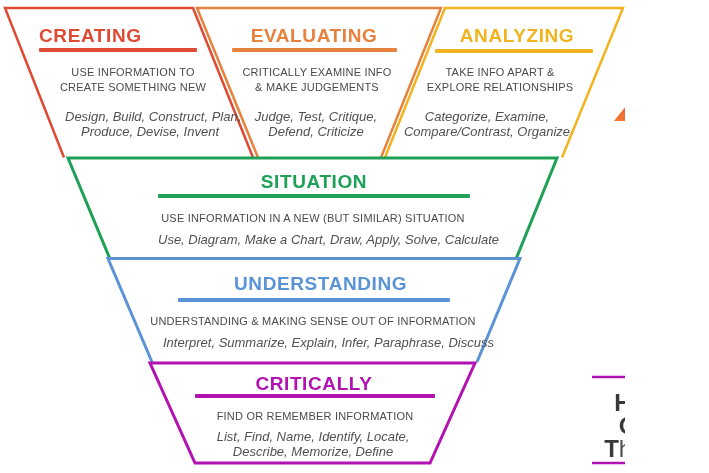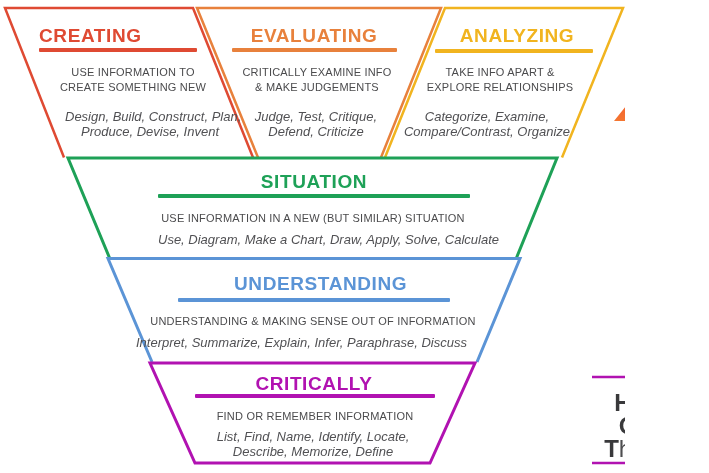--- a/index.html
+++ b/index.html
@@ -88,21 +88,21 @@
 Compare/Contrast, Organize</div>
 
   <div class="abs lvl-heading c-applying" style="left:234px;top:171px;width:160px;">SITUATION</div>
   <div class="abs underline bg-applying" style="left:158px;top:194px;width:312px;"></div>
   <div class="abs desc" style="left:128px;top:211px;width:370px;">USE INFORMATION IN A NEW (BUT SIMILAR) SITUATION</div>
   <div class="abs lvl-heading c-understanding" style="left:234px;top:273px;width:160px;">UNDERSTANDING</div>
 
   <div class="abs kw" style="left:158px;top:233px;width:312px;">Use, Diagram, Make a Chart, Draw, Apply, Solve, Calculate</div>
   <div class="abs underline bg-understanding" style="left:178px;top:298px;width:272px;"></div>
   <div class="abs desc" style="left:128px;top:314px;width:370px;">UNDERSTANDING &amp; MAKING SENSE OUT OF INFORMATION</div>
-  <div class="abs kw" style="left:136px;top:336px;width:330px;text-align:right;">Interpret, Summarize, Explain, Infer, Paraphrase, Discuss</div>
+  <div class="abs kw" style="left:163px;top:336px;width:330px;text-align:right;">Interpret, Summarize, Explain, Infer, Paraphrase, Discuss</div>
 
   <div class="abs lvl-heading c-remembering" style="left:234px;top:373px;width:160px;">CRITICALLY</div>
   <div class="abs underline bg-remembering" style="left:195px;top:394px;width:240px;"></div>
   <div class="abs desc" style="left:165px;top:409px;width:300px;">FIND OR REMEMBER INFORMATION</div>
   <div class="abs kw" style="left:183px;top:430px;width:260px;">List, Find, Name, Identify, Locate,
 Describe, Memorize, Define</div>
 
   <div class="abs hot" style="left:591px;top:391px;">
     <div><b>H</b><span>igher</span></div>
     <div><b>O</b><span>rder</span></div>

